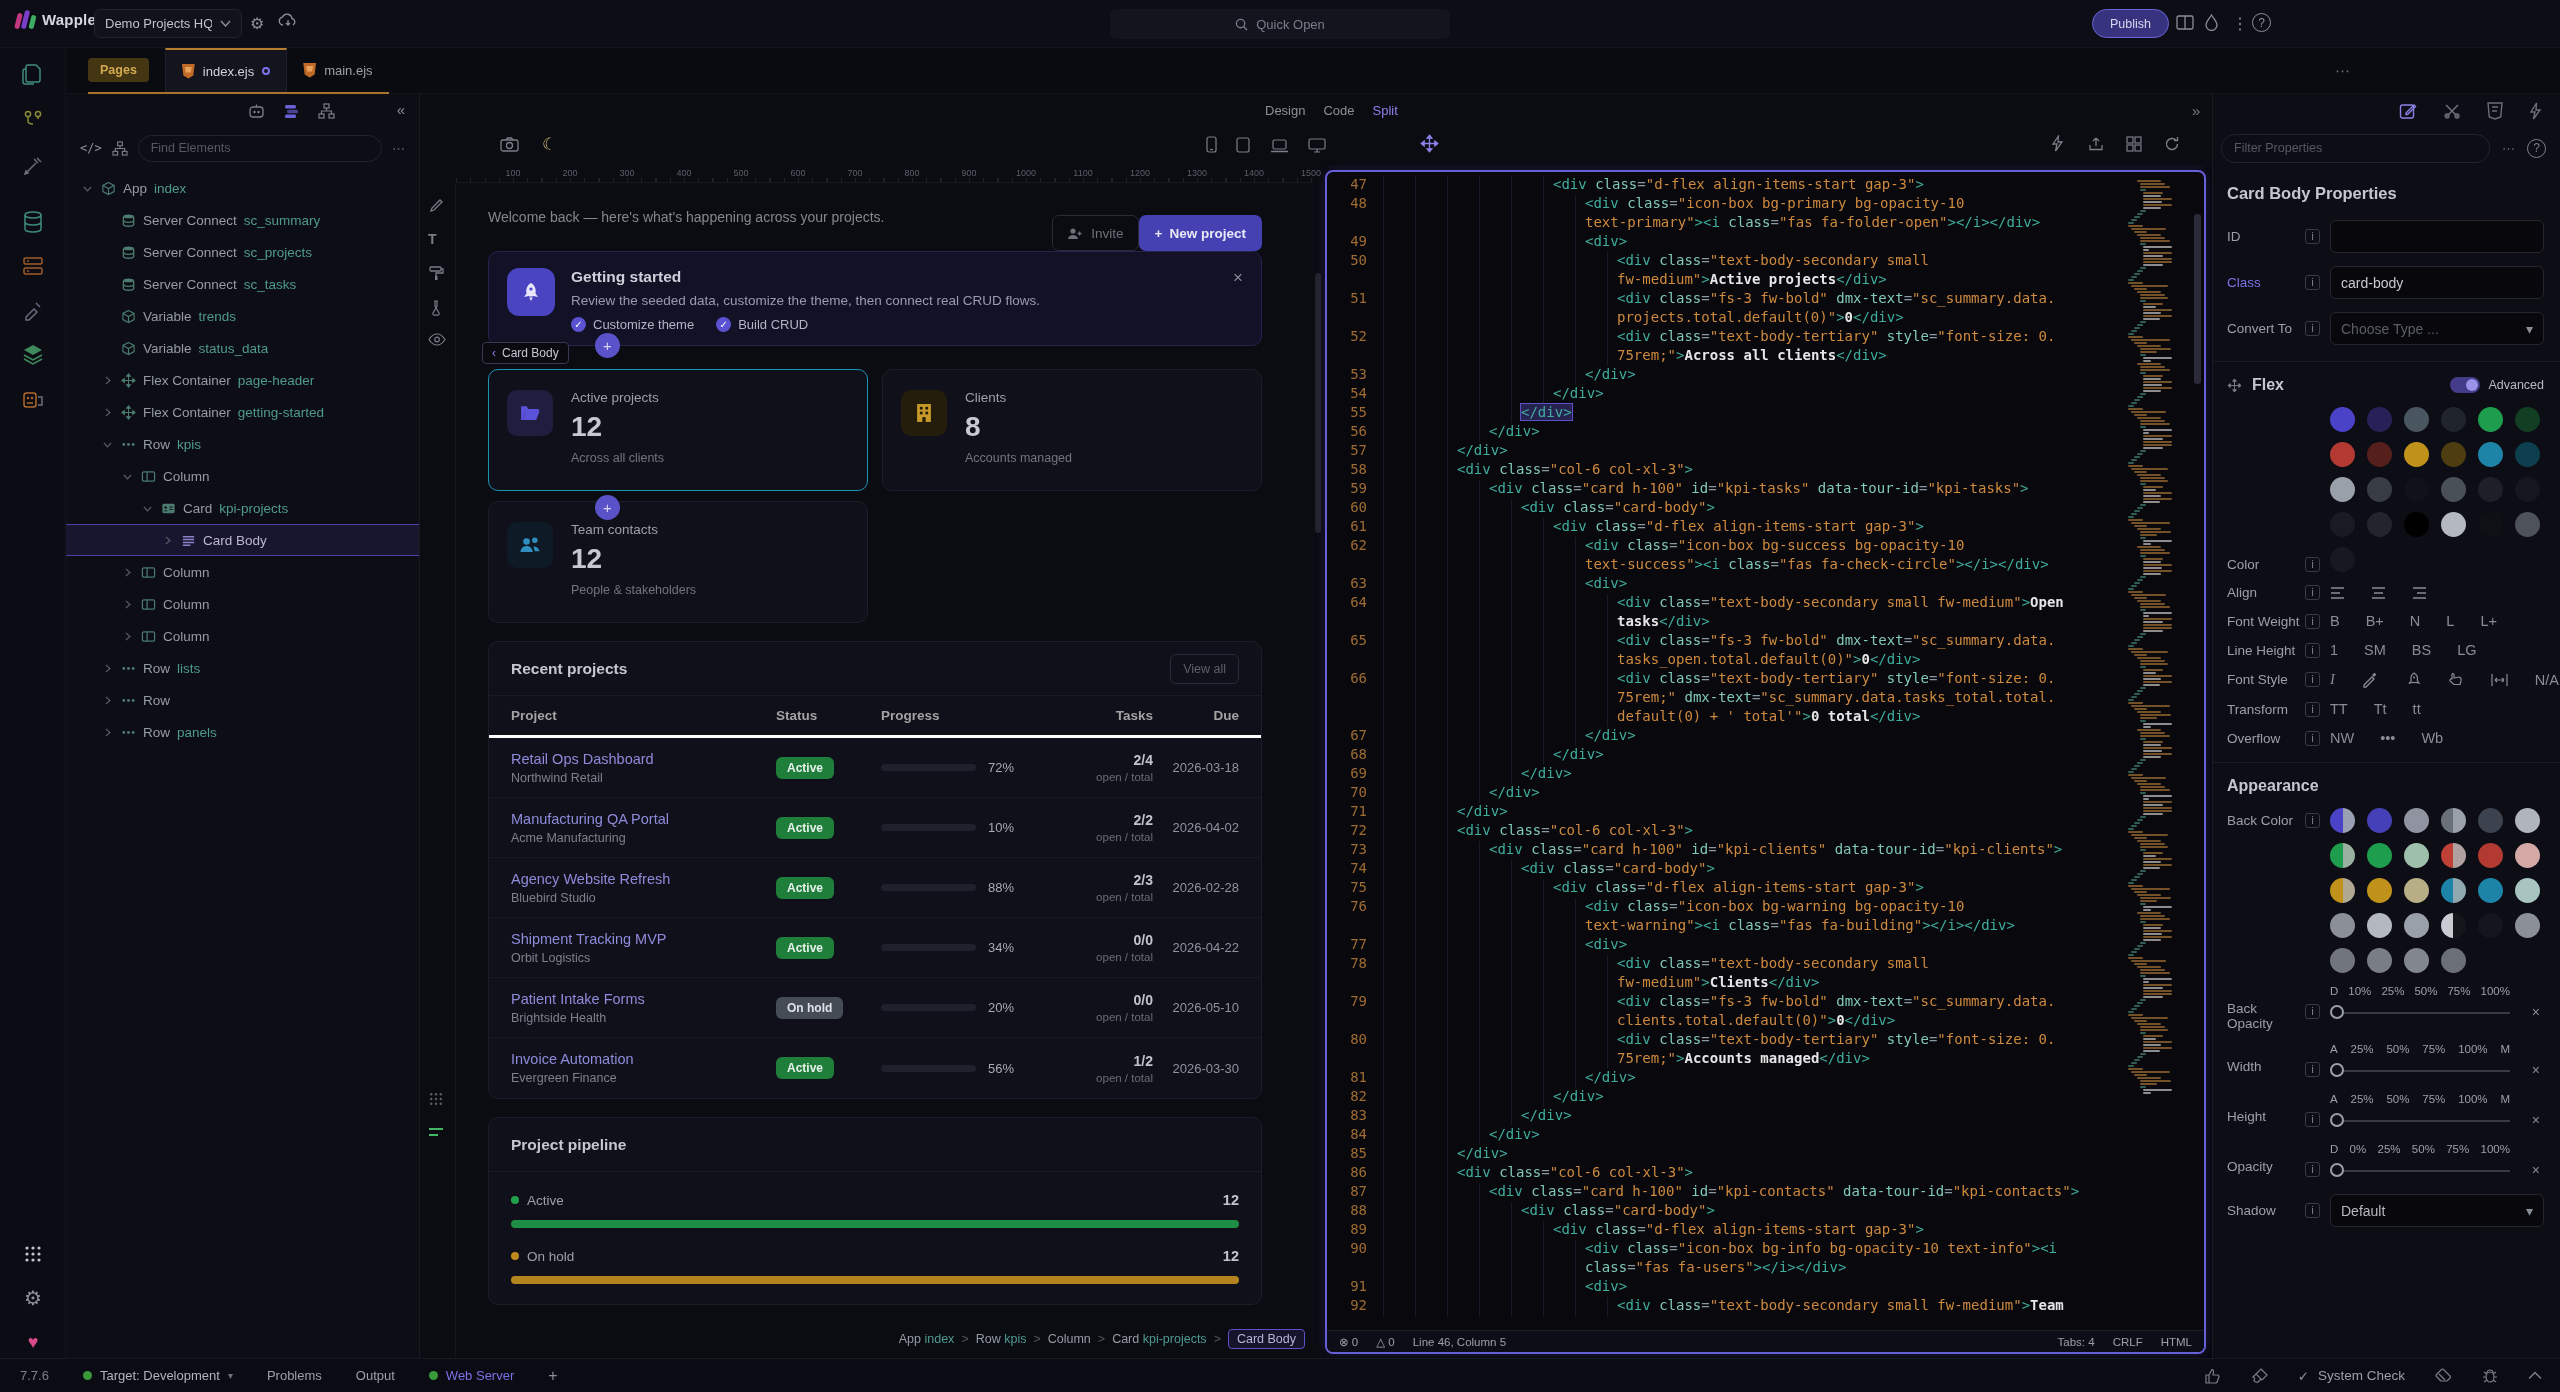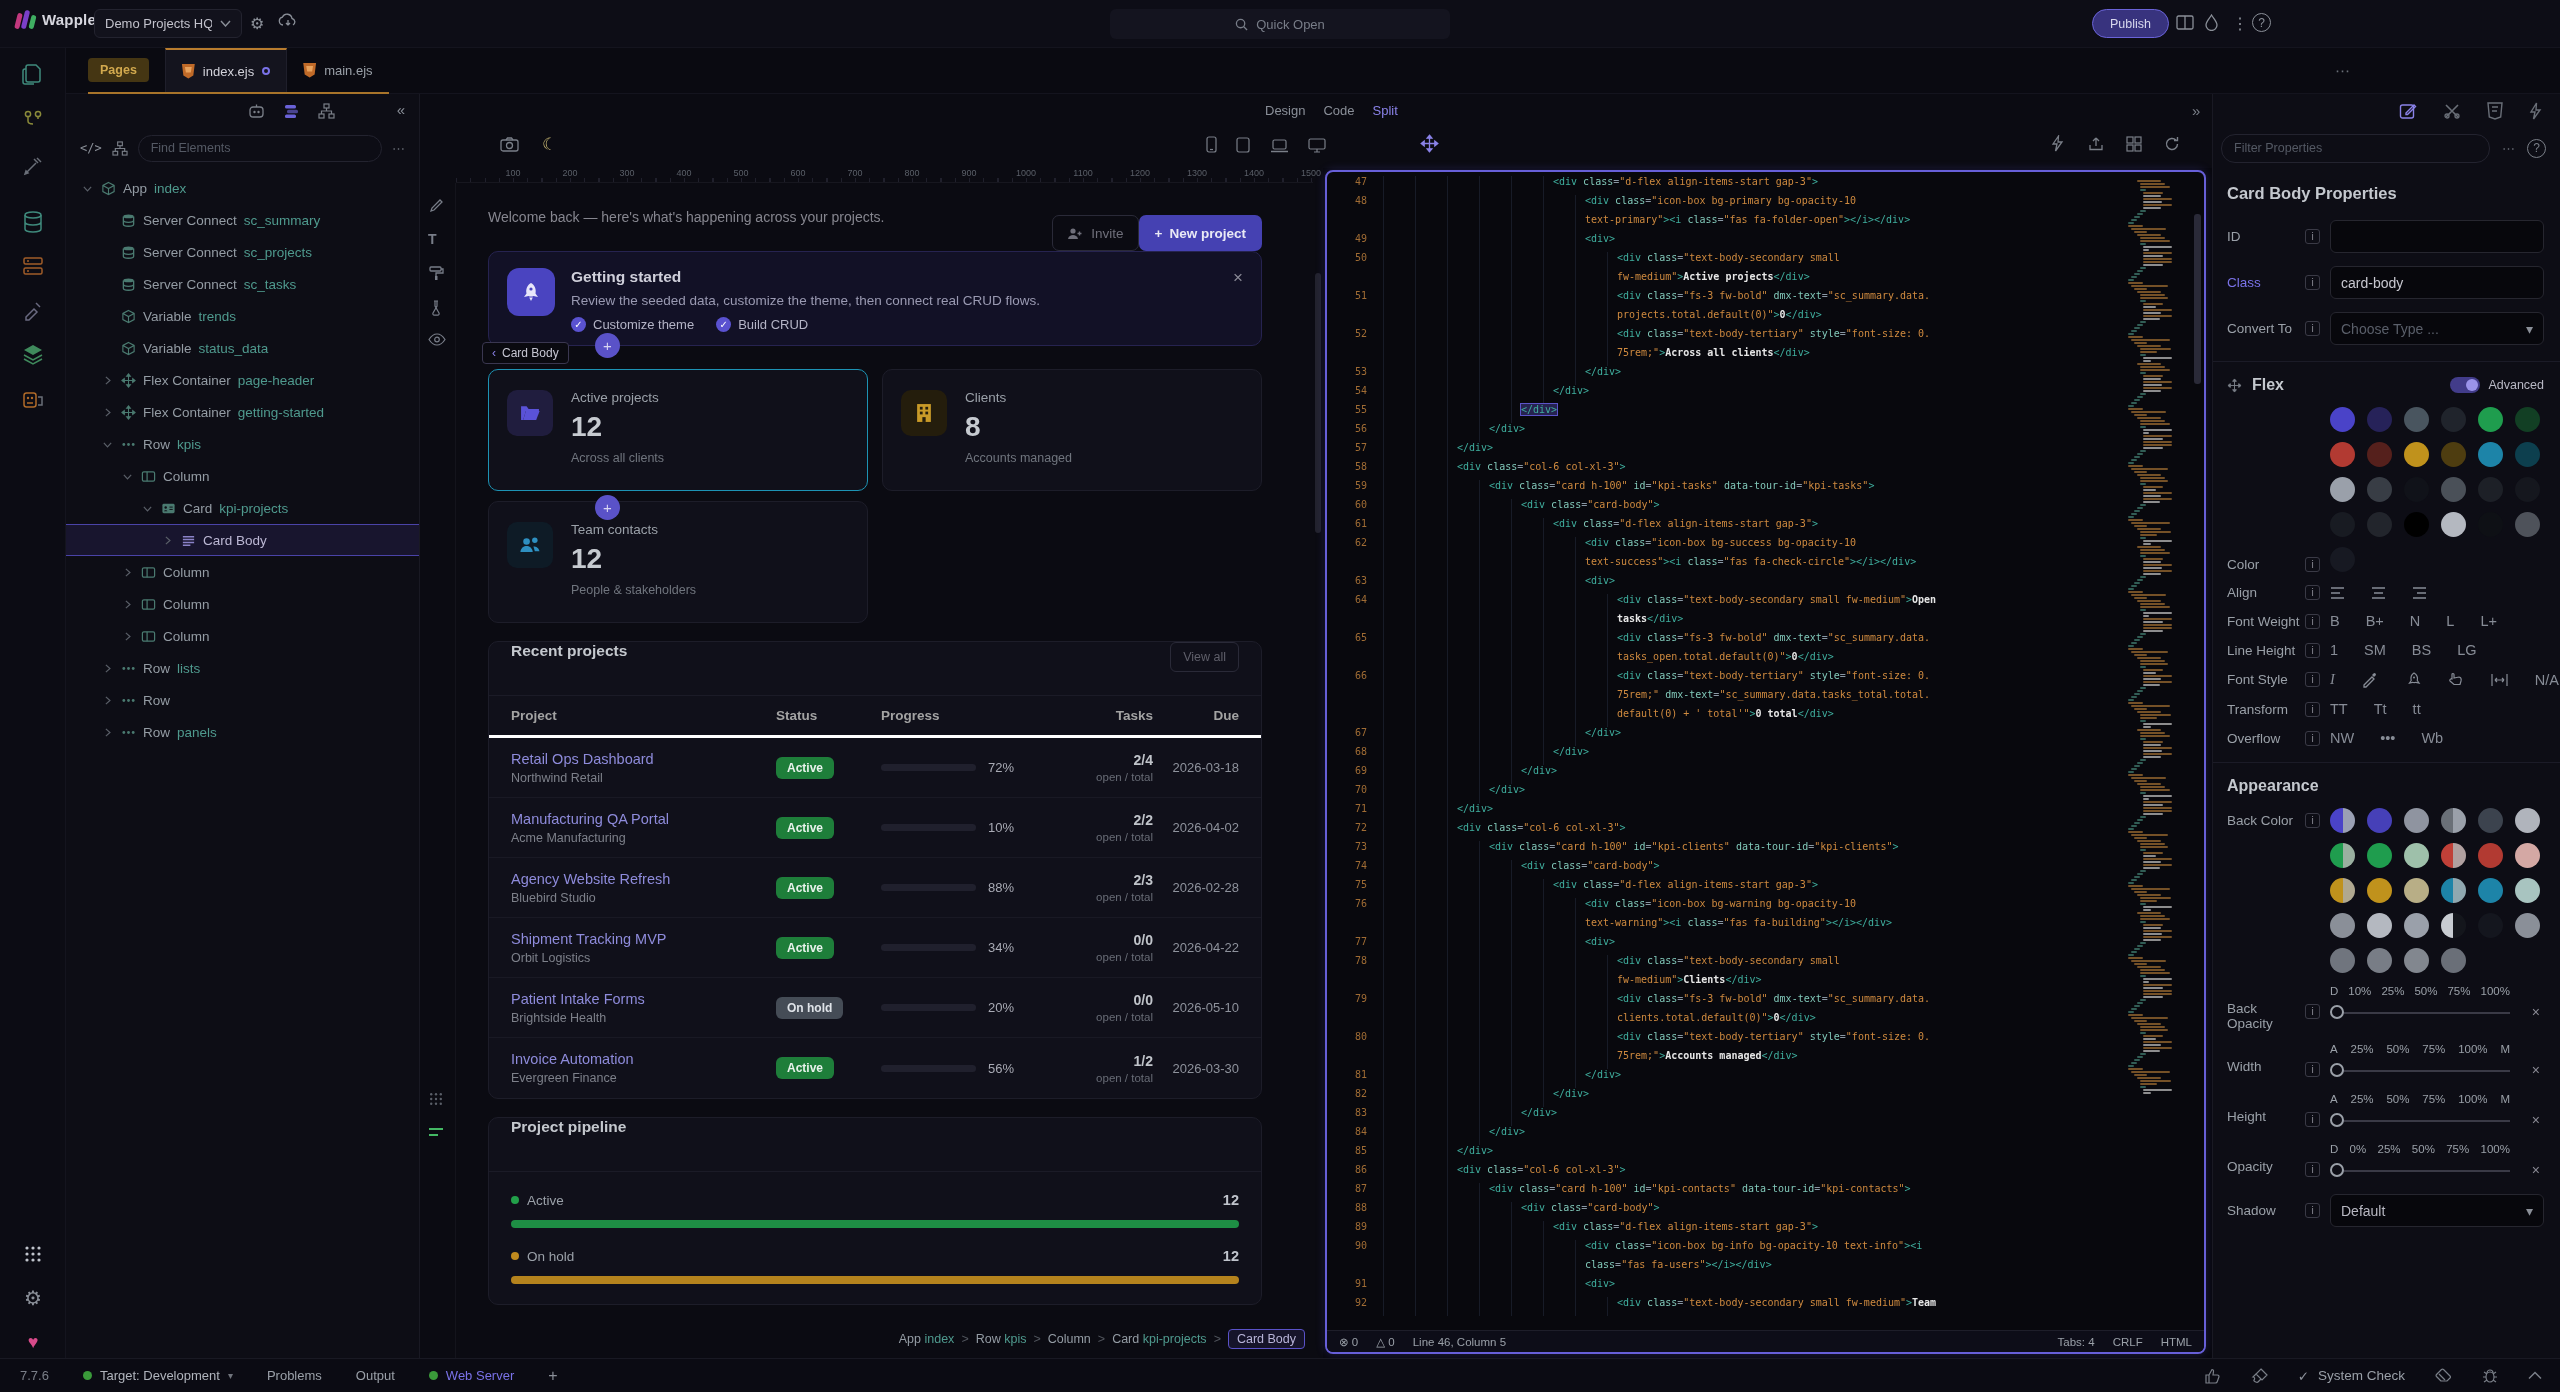--- a/index.html
+++ b/index.html
@@ -75,21 +75,21 @@
 .plus-fab{position:absolute;width:25px;height:25px;border-radius:50%;background:#5a52c8;color:#d8d5f2;font-size:15px;display:flex;align-items:center;justify-content:center;z-index:3}
 .kpi-grid{margin-top:23px;display:grid;grid-template-columns:1fr 1fr;gap:10px 14px;position:relative}
 .kpi{height:122px;background:#10101a;border:1px solid #1d1d29;border-radius:10px;position:relative;padding:20px}
 .kpi.sel{border:1px solid #1d93b4}
 .kpi-tile{position:absolute;left:18px;top:20px;width:46px;height:46px;border-radius:10px;display:flex;align-items:center;justify-content:center}
 .kpi-lbl{margin-left:62px;font-size:13.5px;color:#9aa0a8}
 .kpi-val{margin-left:62px;margin-top:6px;font-size:28px;font-weight:bold;color:#c6cad0}
 .kpi-sub{margin-left:62px;margin-top:8px;font-size:12.5px;color:#70757e}
 .panel-card{background:#10101a;border:1px solid #1d1d29;border-radius:10px}
 .rp{margin-top:18px}
-.rp-head{height:54px;display:flex;justify-content:space-between;padding:0 22px;border-bottom:1px solid #1b1b27}
+.rp-head{height:54px;display:flex;align-items:center;justify-content:space-between;padding:0 22px;border-bottom:1px solid #1b1b27}
 .rp-title{font-size:15.5px;font-weight:bold;color:#c4c8ce}
 .btn-viewall{height:30px;padding:0 12px;border:1px solid #2a2a38;border-radius:6px;color:#5f5f6a;font-size:12.5px;display:flex;align-items:center}
 .tbl-head,.tbl-row{display:grid;grid-template-columns:265px 105px 185px 105px 1fr;align-items:center;padding:0 22px}
 .tbl-head{height:42px;border-bottom:3px solid #ffffff;font-size:13.5px;font-weight:bold;color:#a3a3a3}
 .tbl-row{height:60px;border-bottom:1px solid #191924}
 .tbl-row:last-child{border-bottom:none}
 .c-due,.h-due{text-align:right}
 .c-tasks,.h-tasks{text-align:right;padding-right:18px}
 .pj-name{font-size:14.5px;color:#8e8bdb}
 .pj-client{margin-top:4px;font-size:12.5px;color:#7d808a}
@@ -112,21 +112,21 @@
 .pipe-bar{margin-top:12px;height:8px;border-radius:4px}
 #dscroll{position:absolute;right:2px;top:15px;width:6px;bottom:34px}
 #dscroll i{position:absolute;top:90px;left:0;width:6px;height:260px;background:#23232e;border-radius:3px}
 #crumbs{position:absolute;right:12px;bottom:6px;height:26px;display:flex;align-items:center;gap:7px;font-size:12.5px;background:#0b0b12;padding:0 6px}
 #crumbs .bt{color:#949ca4}#crumbs .bn{color:#4f9a8e}
 #crumbs .sep{color:#52565e}
 .crumb-chip{border:1px solid #5a52c8;border-radius:4px;padding:2px 8px;color:#b8b4d8;background:#16142a}
 
 #codearea{position:absolute;left:1323px;top:168px;width:889px;height:1190px}
 #editor{position:absolute;left:2px;right:6px;top:2px;bottom:4px;border:2px solid #675fd8;border-radius:8px;background:#08080d;box-shadow:0 0 10px rgba(90,82,216,.25);overflow:hidden}
-#codelines{position:absolute;left:0;top:4px;right:92px;bottom:24px;overflow:hidden;font-family:"DejaVu Sans Mono",monospace;font-size:10px}
+#codelines{position:absolute;left:0;top:4px;right:92px;bottom:24px;overflow:hidden;font-family:"DejaVu Sans Mono",monospace;font-size:14px}
 .crow{height:19px;display:flex;white-space:pre}
 .cg{width:56px;flex:0 0 56px;text-align:right;padding-right:16px;color:#a06c34}
 .cb{position:relative}
 .tk-t{color:#3fae9e}.tk-a{color:#82c9ba}.tk-p{color:#8a98a4}.tk-v{color:#cf8a3f}.tk-x{color:#e6e6e6;font-weight:bold}
 .hlsel{background:#262350;outline:1px solid #5b54c8}
 #minimap{position:absolute;right:16px;top:8px;width:66px;bottom:26px;overflow:hidden}
 .mm{height:2px;margin-bottom:1px;border-radius:1px;opacity:.75}
 #cscroll{position:absolute;right:2px;top:6px;width:9px;bottom:26px}
 #cscroll i{position:absolute;left:1px;top:36px;width:7px;height:170px;background:#2a2a38;border-radius:3px}
 #estatus{position:absolute;left:0;right:0;bottom:0;height:22px;background:#0d0d18;border-top:1px solid #1e1e2a;display:flex;align-items:center;font-size:11.5px;color:#9aa0a8;padding:0 12px;gap:18px}

